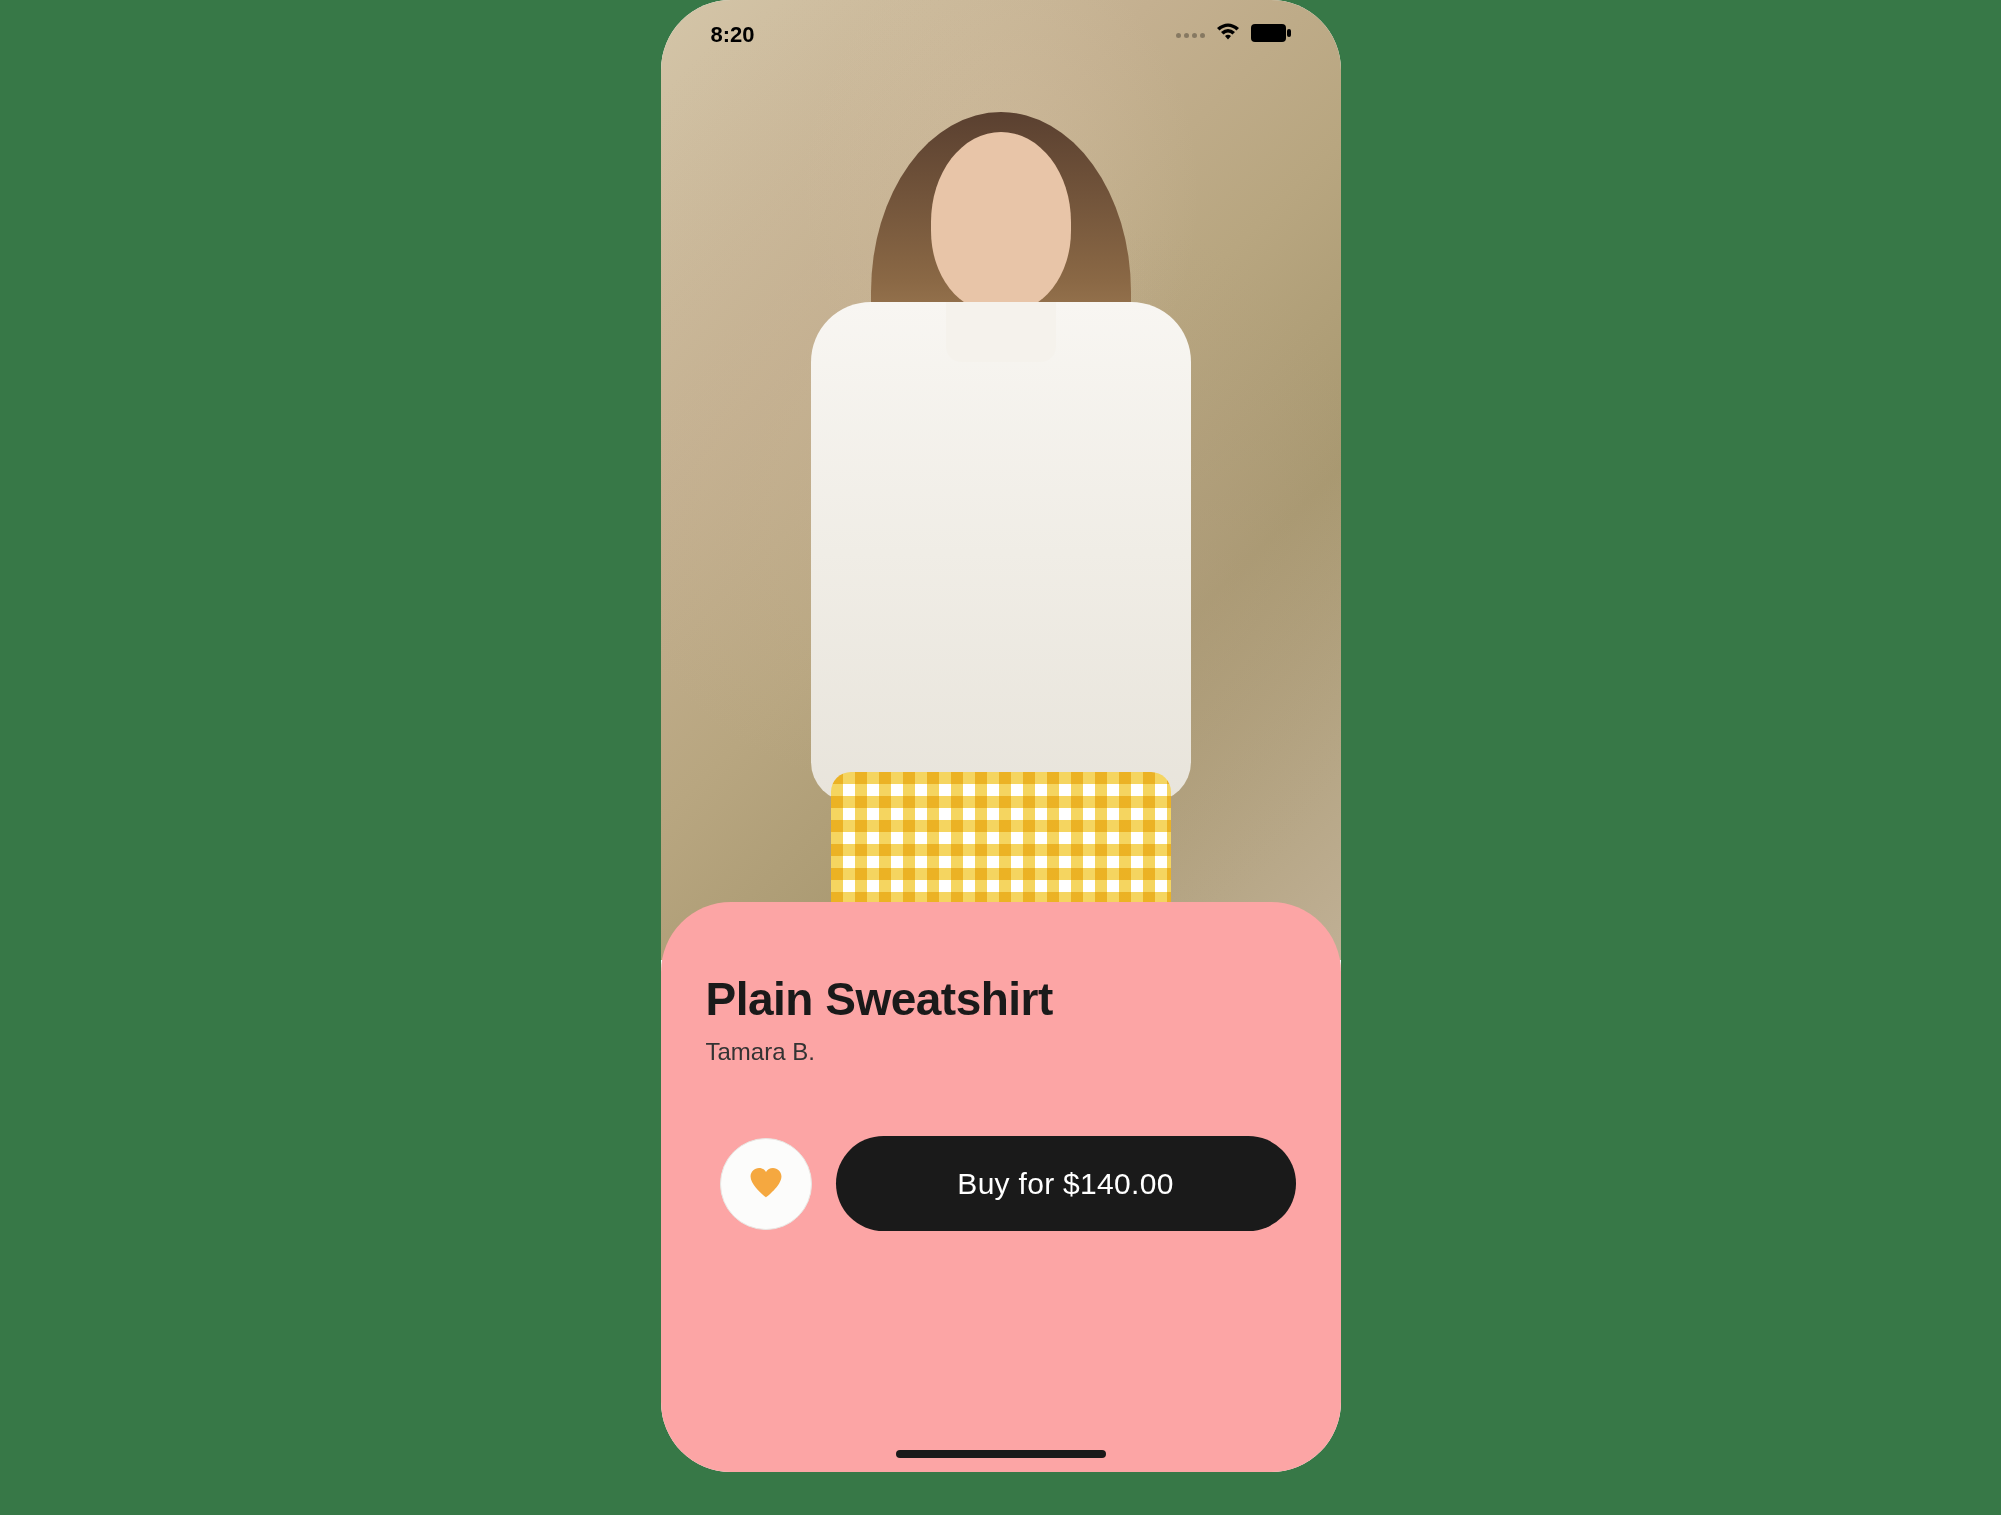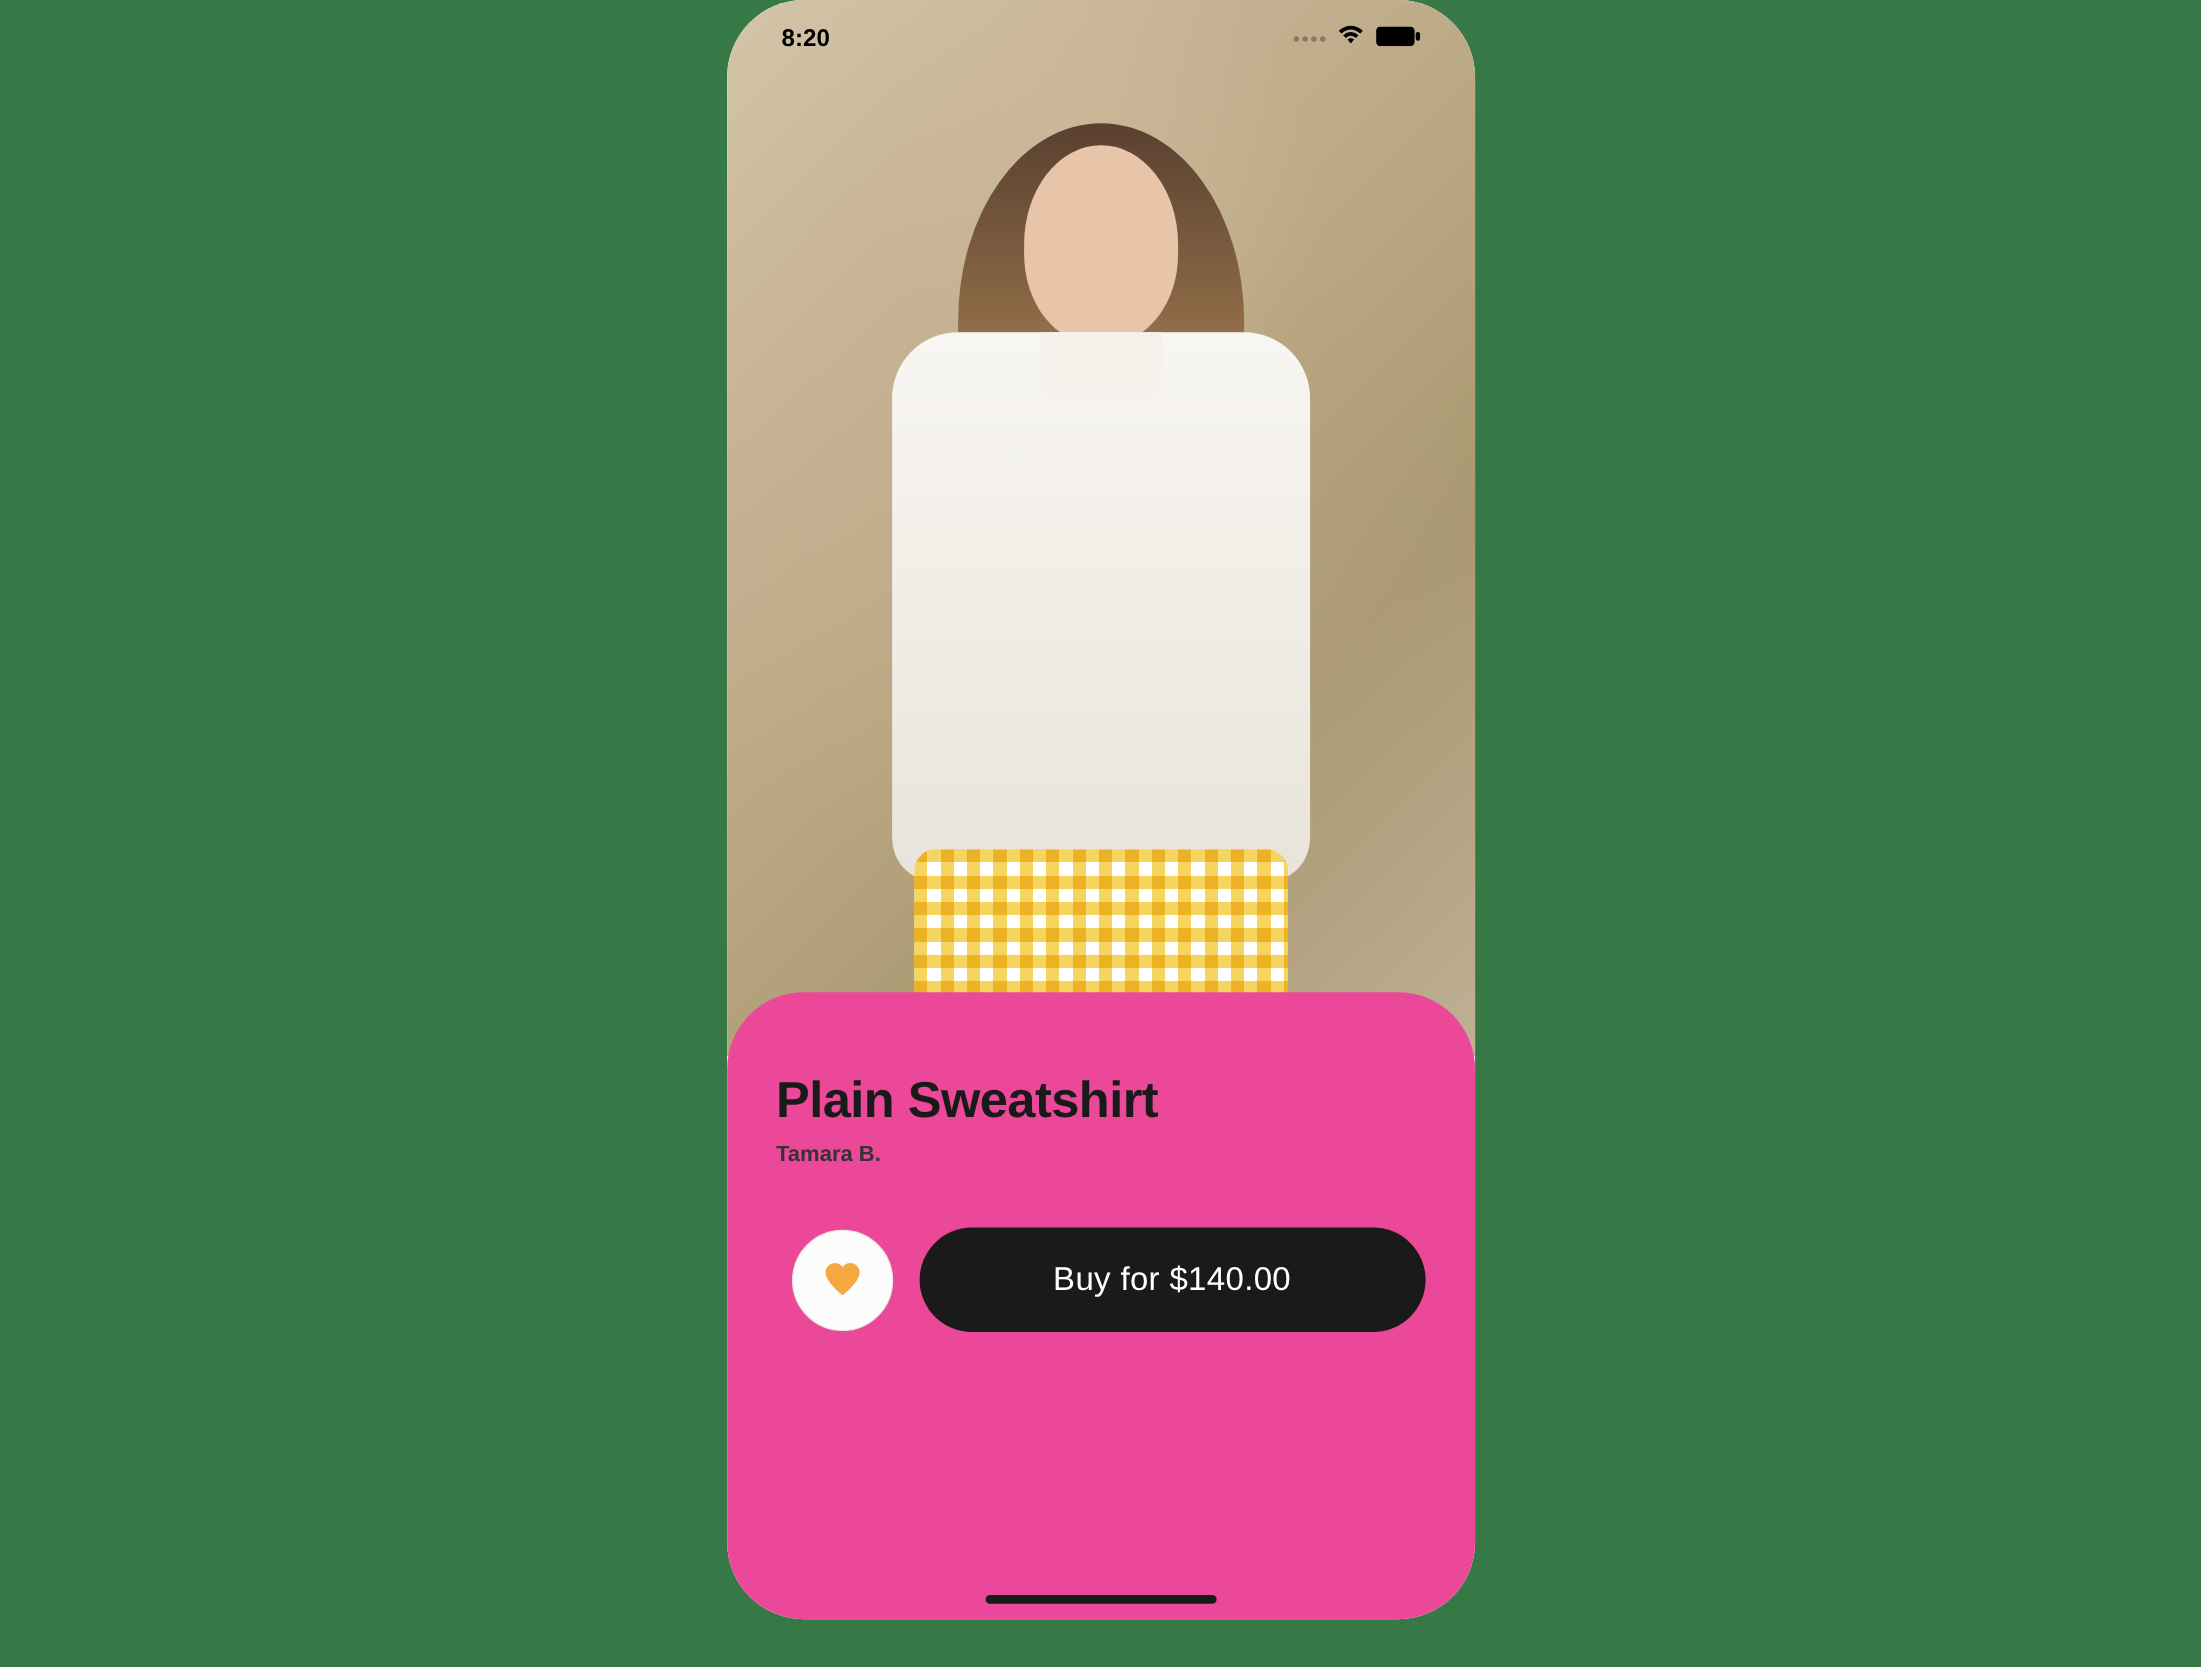--- a/index.html
+++ b/index.html
@@ -150,39 +150,39 @@
         repeating-linear-gradient(90deg, #f5d560 0px, #f5d560 12px, transparent 12px, transparent 24px);
       background-blend-mode: multiply;
       border-radius: 20px 20px 0 0;
     }
     
     .details-sheet {
       position: absolute;
       bottom: 0;
       left: 0;
       right: 0;
-      background: #ec4899;
+      background: #fca5a5;
       border-radius: 70px 70px 0 0;
       padding: 70px 45px 60px 45px;
       height: 570px;
     }
     
     .product-title {
       font-size: 46px;
       font-weight: 800;
       color: #1a1a1a;
       margin-bottom: 12px;
       letter-spacing: -0.5px;
     }
     
     .product-author {
-      font-size: 20px;
-      font-weight: 700;
+      font-size: 24px;
+      font-weight: 400;
       color: #333;
-      margin-bottom: 55px;
+      margin-bottom: 70px;
     }
     
     .product-description {
       font-size: 25px;
       line-height: 1.5;
       color: #2a2a2a;
       margin-bottom: 40px;
     }
     
     .action-row {

